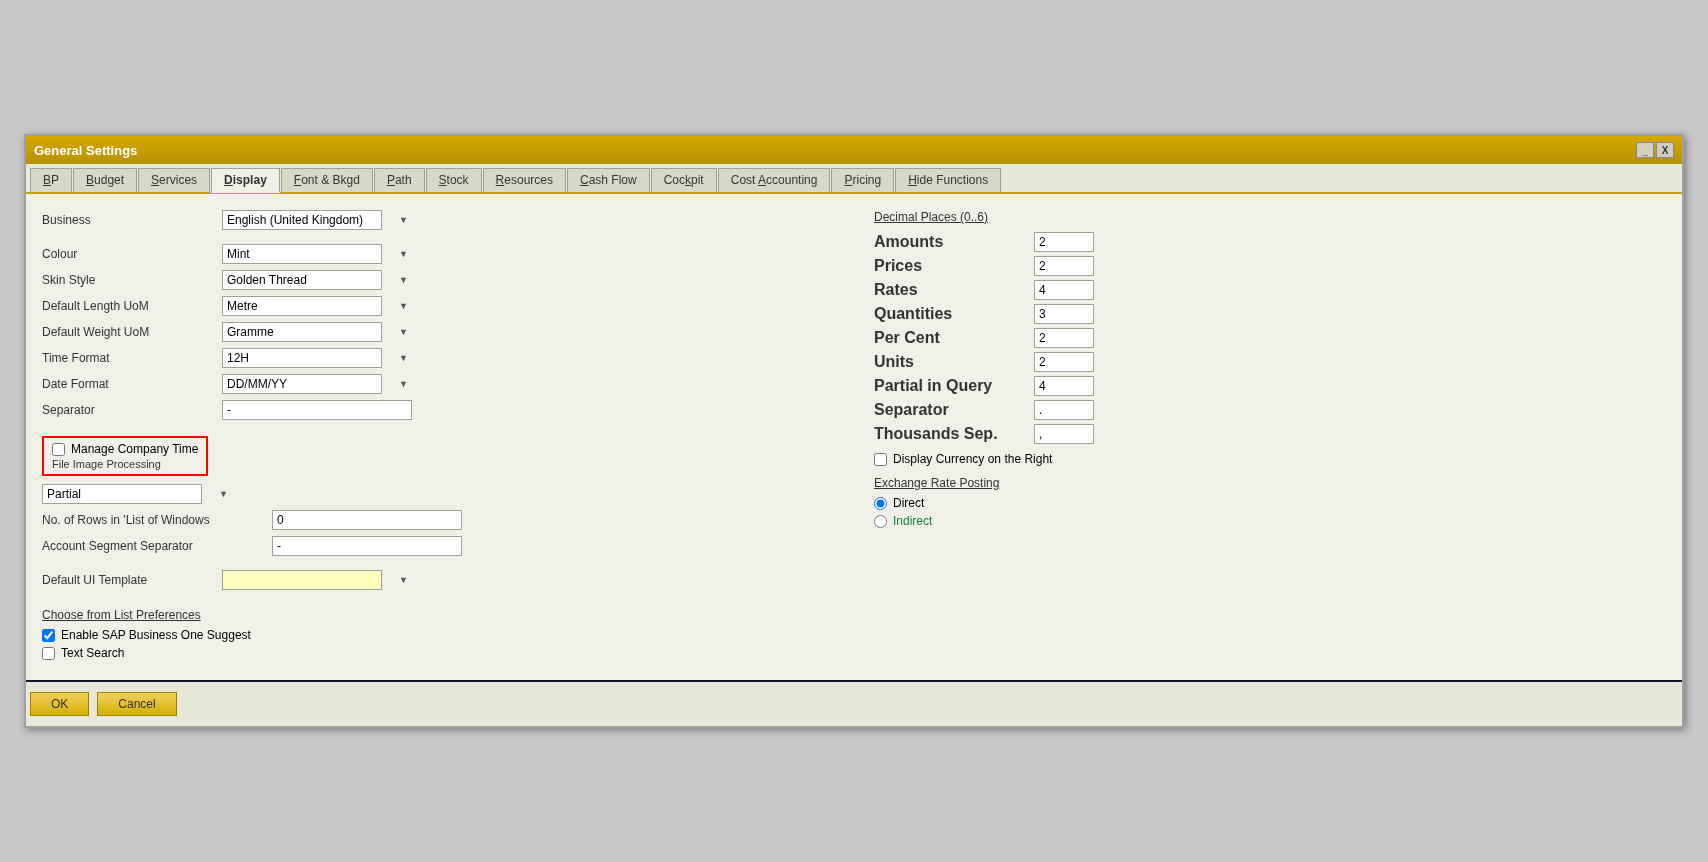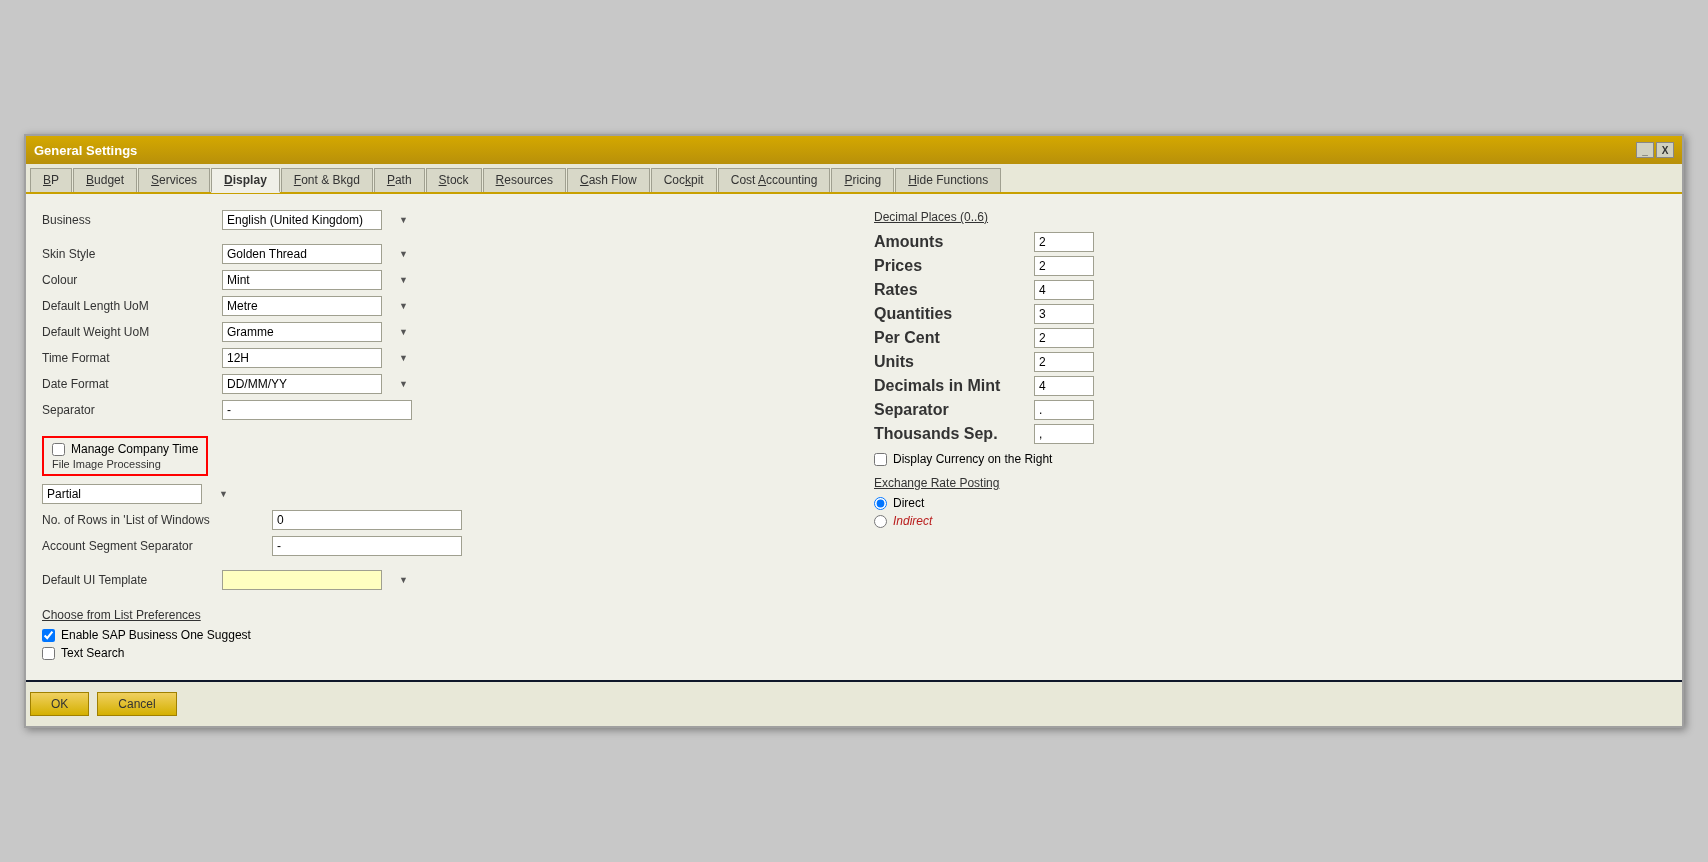--- a/index.html
+++ b/index.html
@@ -268,34 +268,34 @@
             <select class="form-select">
               <option>English (United Kingdom)</option>
             </select>
           </div>
         </div>
 
         <div style="height:8px"></div>
 
         
         <div class="form-row">
+          <span class="form-label">Colour</span>
+          <div class="select-wrapper">
+            <select class="form-select">
+              <option>Mint</option>
+            </select>
+          </div>
+        </div>
+
+        
+        <div class="form-row">
           <span class="form-label">Skin Style</span>
           <div class="select-wrapper">
             <select class="form-select">
               <option>Golden Thread</option>
-            </select>
-          </div>
-        </div>
-
-        
-        <div class="form-row">
-          <span class="form-label">Colour</span>
-          <div class="select-wrapper">
-            <select class="form-select">
-              <option>Mint</option>
             </select>
           </div>
         </div>
 
         
         <div class="form-row">
           <span class="form-label">Default Length UoM</span>
           <div class="select-wrapper">
             <select class="form-select">
               <option>Metre</option>
@@ -425,21 +425,21 @@
           </div>
           <div class="decimal-row">
             <span class="decimal-label">Per Cent</span>
             <input type="text" class="decimal-input" value="2" style="">
           </div>
           <div class="decimal-row">
             <span class="decimal-label">Units</span>
             <input type="text" class="decimal-input" value="2" style="">
           </div>
           <div class="decimal-row">
-            <span class="decimal-label">Decimals in Mint</span>
+            <span class="decimal-label">Partial in Query</span>
             <input type="text" class="decimal-input" value="4" style="">
           </div>
           <div class="decimal-row">
             <span class="decimal-label">Separator</span>
             <input type="text" class="decimal-input" value="." style="">
           </div>
           <div class="decimal-row">
             <span class="decimal-label">Thousands Sep.</span>
             <input type="text" class="decimal-input" value="," style="">
           </div>
@@ -451,21 +451,21 @@
         </div>
 
         <div class="exchange-section">
           <div class="exchange-title">Exchange Rate Posting</div>
           <div class="radio-row">
             <input type="radio" name="exchange" checked="" style="">
             <span>Direct</span>
           </div>
           <div class="radio-row">
             <input type="radio" name="exchange" style="">
-            <span style="color:#b91c1c;font-style:italic;">Indirect</span>
+            <span style="color:#15803d;">Indirect</span>
           </div>
         </div>
 
       </div>
     </div>
   </div>
 
   <div class="bottom-bar">
     <button class="btn-ok">OK</button>
     <button class="btn-cancel">Cancel</button>

